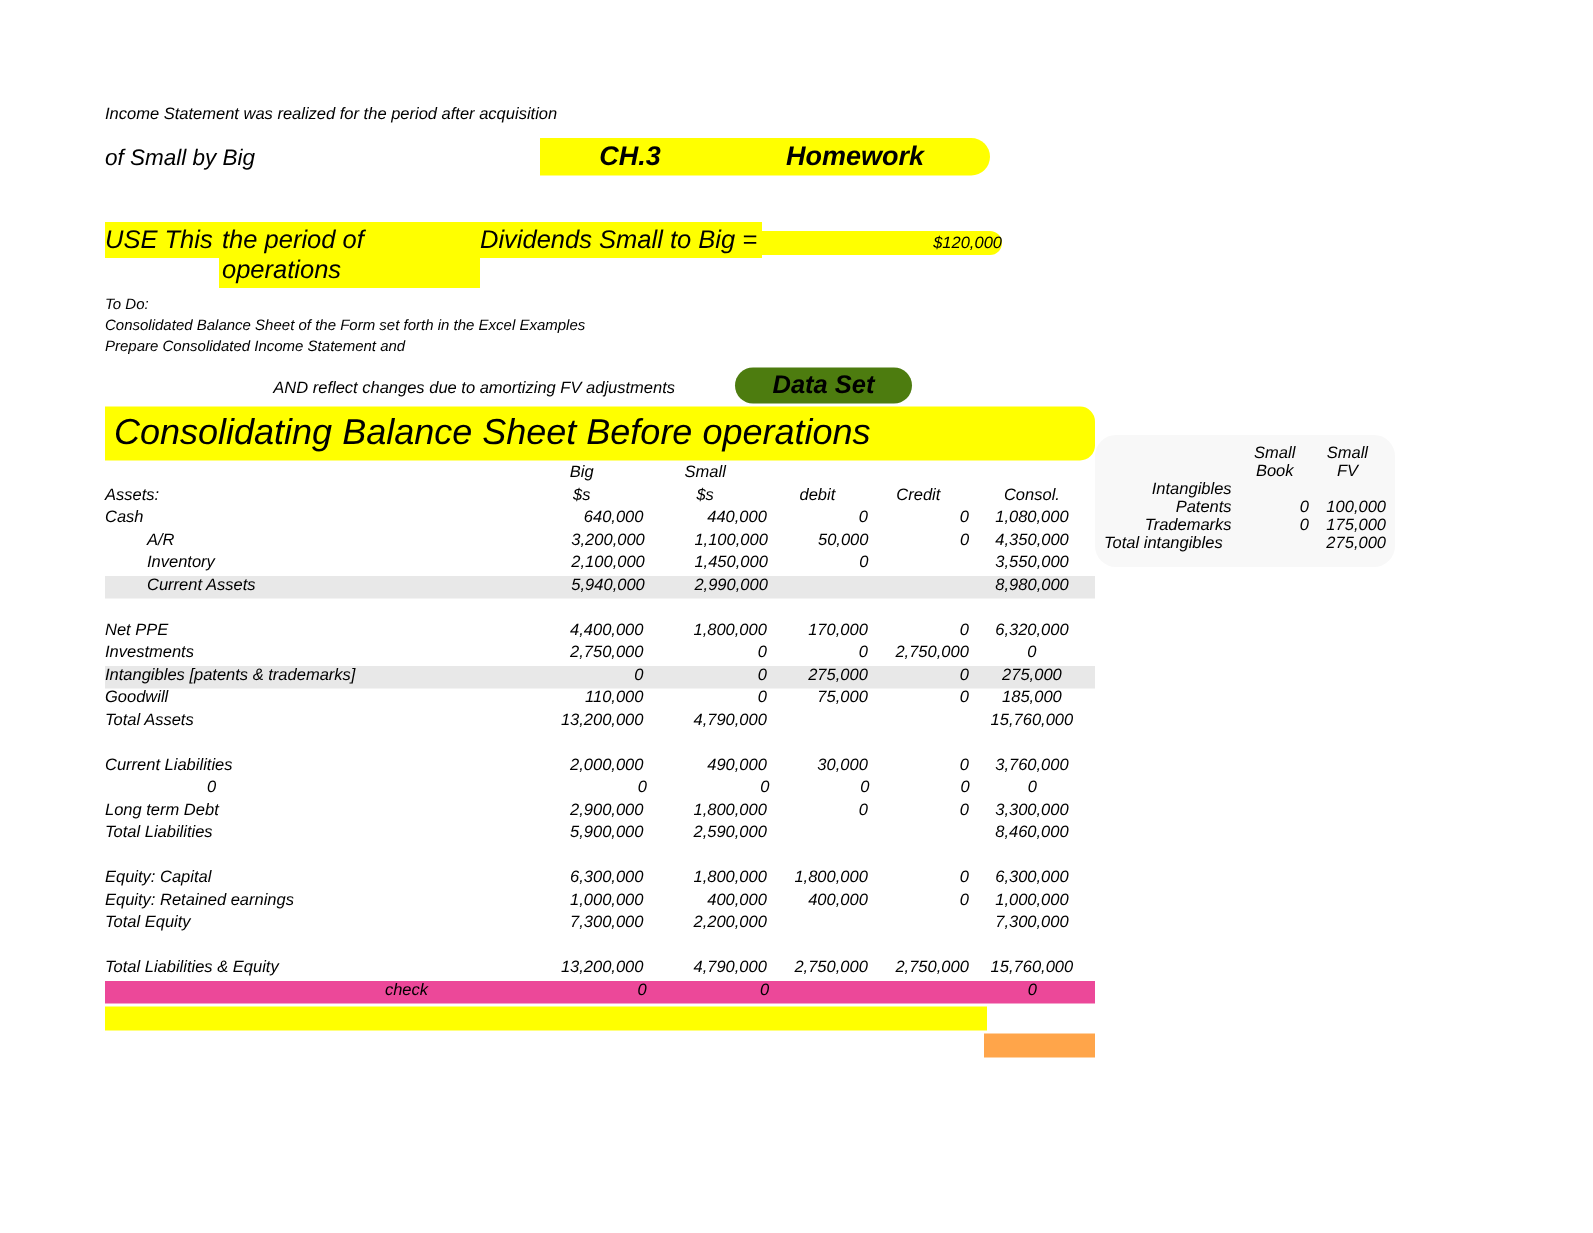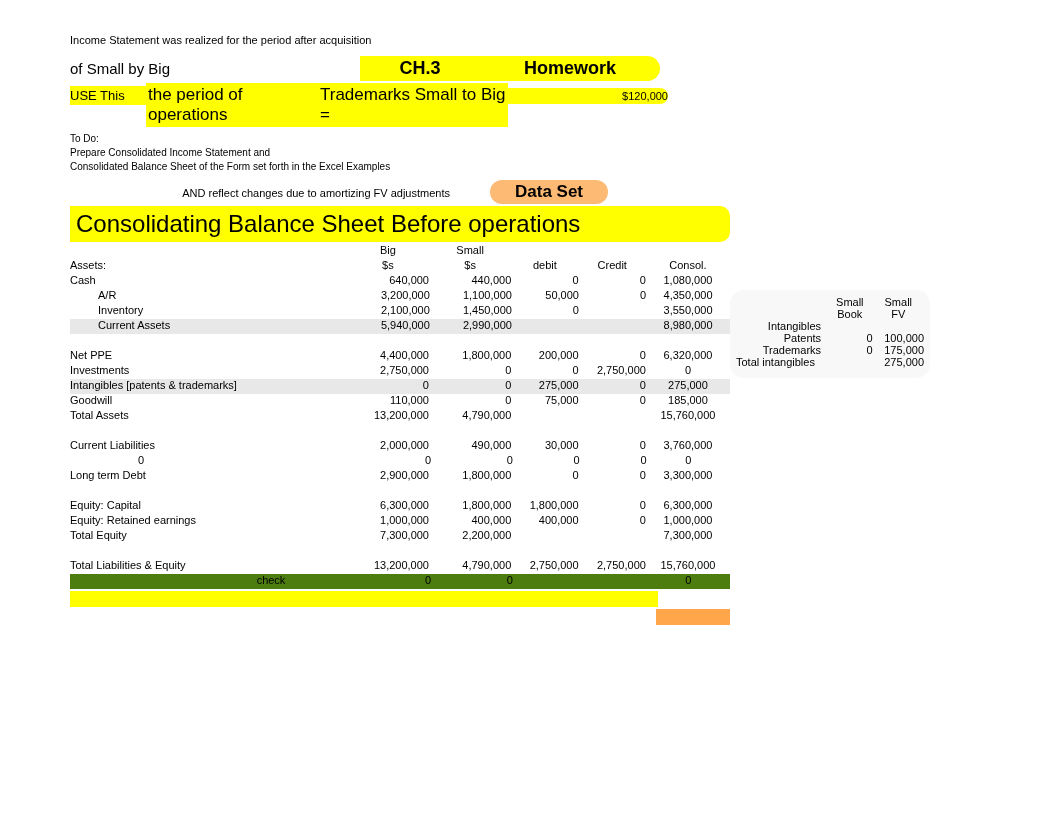--- a/index.html
+++ b/index.html
@@ -7,21 +7,22 @@
       font-family: Arial, sans-serif;
       font-size: 11px;
       margin: 0;
       padding: 0;
       background: #fff;
       width: 1062px;
       height: 822px;
     }
     .container {
       position: relative;
-      padding: 34px 0 0 70px;
+      padding: 70px 0 0 70px;
+      font-style: italic;
     }
     .line1 { font-size: 11px; margin-bottom: 10px; }
     .line2-row {
       display: flex;
       align-items: baseline;
       margin-bottom: 2px;
     }
     .line2-text { width: 290px; font-size: 15px; }
     .ch3 {
       background: #ffff00;
@@ -40,23 +41,24 @@
       text-align: center;
       border-radius: 0 18px 18px 0;
     }
     .use-row {
       display: flex;
       align-items: baseline;
       margin: 2px 0 0 0;
     }
     .use-this {
       background: #ffff00;
-      font-size: 13px;
+      font-size: 17px;
       padding: 2px 0;
       width: 76px;
+      margin-top: 29px;
     }
     .period {
       background: #ffff00;
       font-size: 17px;
       padding: 2px 2px;
       width: 174px;
     }
     .div-label {
       background: #ffff00;
       font-size: 17px;
@@ -69,21 +71,21 @@
       padding: 2px 0;
       width: 160px;
       text-align: right;
     }
     .div-amt-wrap { border-radius: 0 18px 18px 0; }
     .todo { font-size: 10px; margin-top: 6px; }
     .todo-line { margin-bottom: 3px; }
     .and-row { display: flex; align-items: baseline; margin-top: 8px; }
     .and-text { font-size: 11px; width: 420px; text-align: right; padding-right: 40px; }
     .dataset {
-      background: #fdba74;
+      background: #4d7c0f;
       font-size: 17px;
       font-weight: bold;
       padding: 2px 20px;
       width: 118px;
       text-align: center;
       border-radius: 18px;
     }
     .consol-title {
       background: #ffff00;
       font-size: 24px;
@@ -103,21 +105,21 @@
       min-height: 15px;
     }
     .lbl { width: 296px; }
     .lbl.indent { padding-left: 28px; }
     .c { width: 88px; text-align: right; }
     .cdeb { width: 72px; text-align: right; }
     .ccred { width: 72px; text-align: right; }
     .ccon { width: 90px; text-align: center; }
     .hdr { text-align: center; }
     .hl-gray { background: #e8e8e8; }
-    .hl-check { background: #4d7c0f; }
+    .hl-check { background: #ec4899; }
     .footer-hl {
       background: #ffff00;
       height: 16px;
       width: 588px;
       margin-top: 2px;
     }
     .footer-or {
       background: #ffa54a;
       height: 16px;
       width: 74px;
@@ -152,28 +154,28 @@
 
   <div class="line2-row">
     <div class="line2-text">of Small by Big</div>
     <div class="ch3">CH.3</div>
     <div class="hw">Homework</div>
   </div>
 
   <div class="use-row">
     <div class="use-this">USE This</div>
     <div class="period">the period of operations</div>
-    <div class="div-label">Trademarks Small to Big =</div>
+    <div class="div-label">Dividends Small to Big =</div>
     <div class="div-amt div-amt-wrap">$120,000</div>
   </div>
 
   <div class="todo">
     <div class="todo-line">To Do:</div>
+    <div class="todo-line">Consolidated Balance Sheet of the Form set forth in the Excel Examples</div>
     <div class="todo-line">Prepare Consolidated Income Statement and</div>
-    <div class="todo-line">Consolidated Balance Sheet of the Form set forth in the Excel Examples</div>
   </div>
 
   <div class="and-row">
     <div class="and-text">AND reflect changes due to amortizing FV adjustments</div>
     <div class="dataset">Data Set</div>
   </div>
 
   <div class="consol-title">Consolidating Balance Sheet Before operations</div>
 
   <div class="tbl">
@@ -227,21 +229,21 @@
         <div class="ccred"></div>
       <div class="ccon">8,980,000</div>
     </div>
 
     <div class="row" style="height:10px"></div>
 
     <div class="row">
       <div class="lbl">Net PPE</div>
       <div class="c">4,400,000</div>
       <div class="c">1,800,000</div>
-      <div class="cdeb">200,000</div>
+      <div class="cdeb">170,000</div>
       <div class="ccred">0</div>
       <div class="ccon">6,320,000</div>
     </div>
     <div class="row">
       <div class="lbl">Investments</div>
       <div class="c">2,750,000</div>
       <div class="c">0</div>
       <div class="cdeb">0</div>
       <div class="ccred">2,750,000</div>
       <div class="ccon">0</div>
@@ -289,20 +291,28 @@
       <div class="ccred">0</div>
       <div class="ccon">0</div>
     </div>
     <div class="row">
       <div class="lbl">Long term Debt</div>
       <div class="c">2,900,000</div>
       <div class="c">1,800,000</div>
       <div class="cdeb">0</div>
       <div class="ccred">0</div>
       <div class="ccon">3,300,000</div>
+    </div>
+    <div class="row">
+      <div class="lbl">Total Liabilities</div>
+      <div class="c">5,900,000</div>
+      <div class="c">2,590,000</div>
+      <div class="cdeb"></div>
+        <div class="ccred"></div>
+      <div class="ccon">8,460,000</div>
     </div>
 
     <div class="row" style="height:10px"></div>
 
     <div class="row">
       <div class="lbl">Equity: Capital</div>
       <div class="c">6,300,000</div>
       <div class="c">1,800,000</div>
       <div class="cdeb">1,800,000</div>
       <div class="ccred">0</div>

